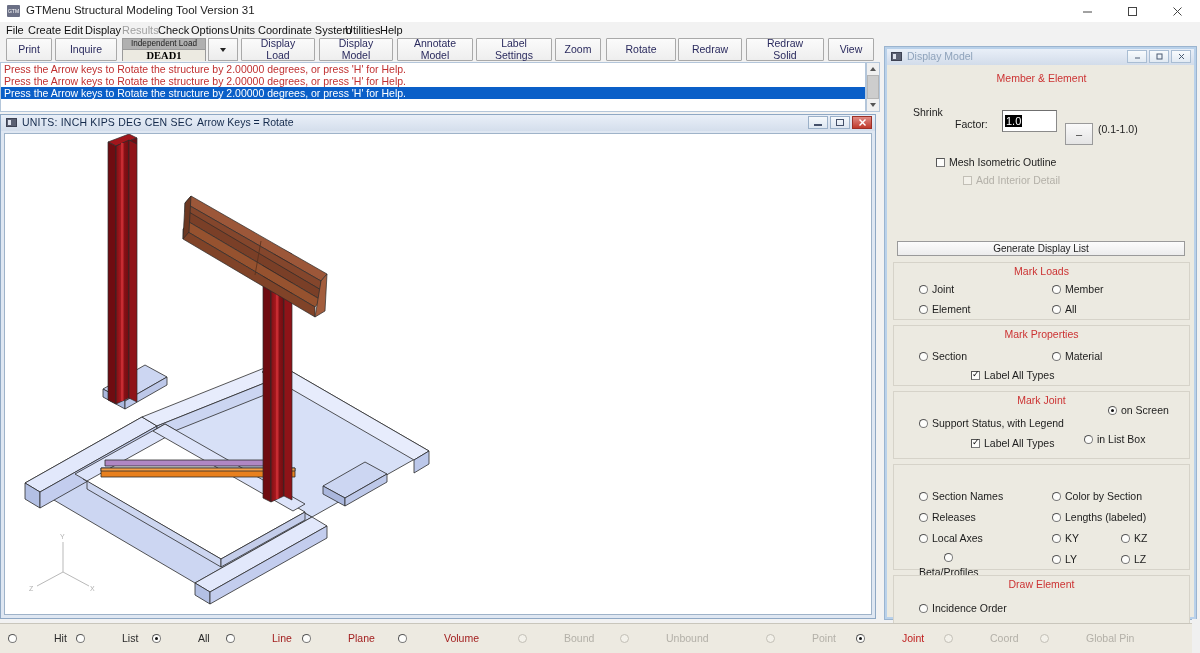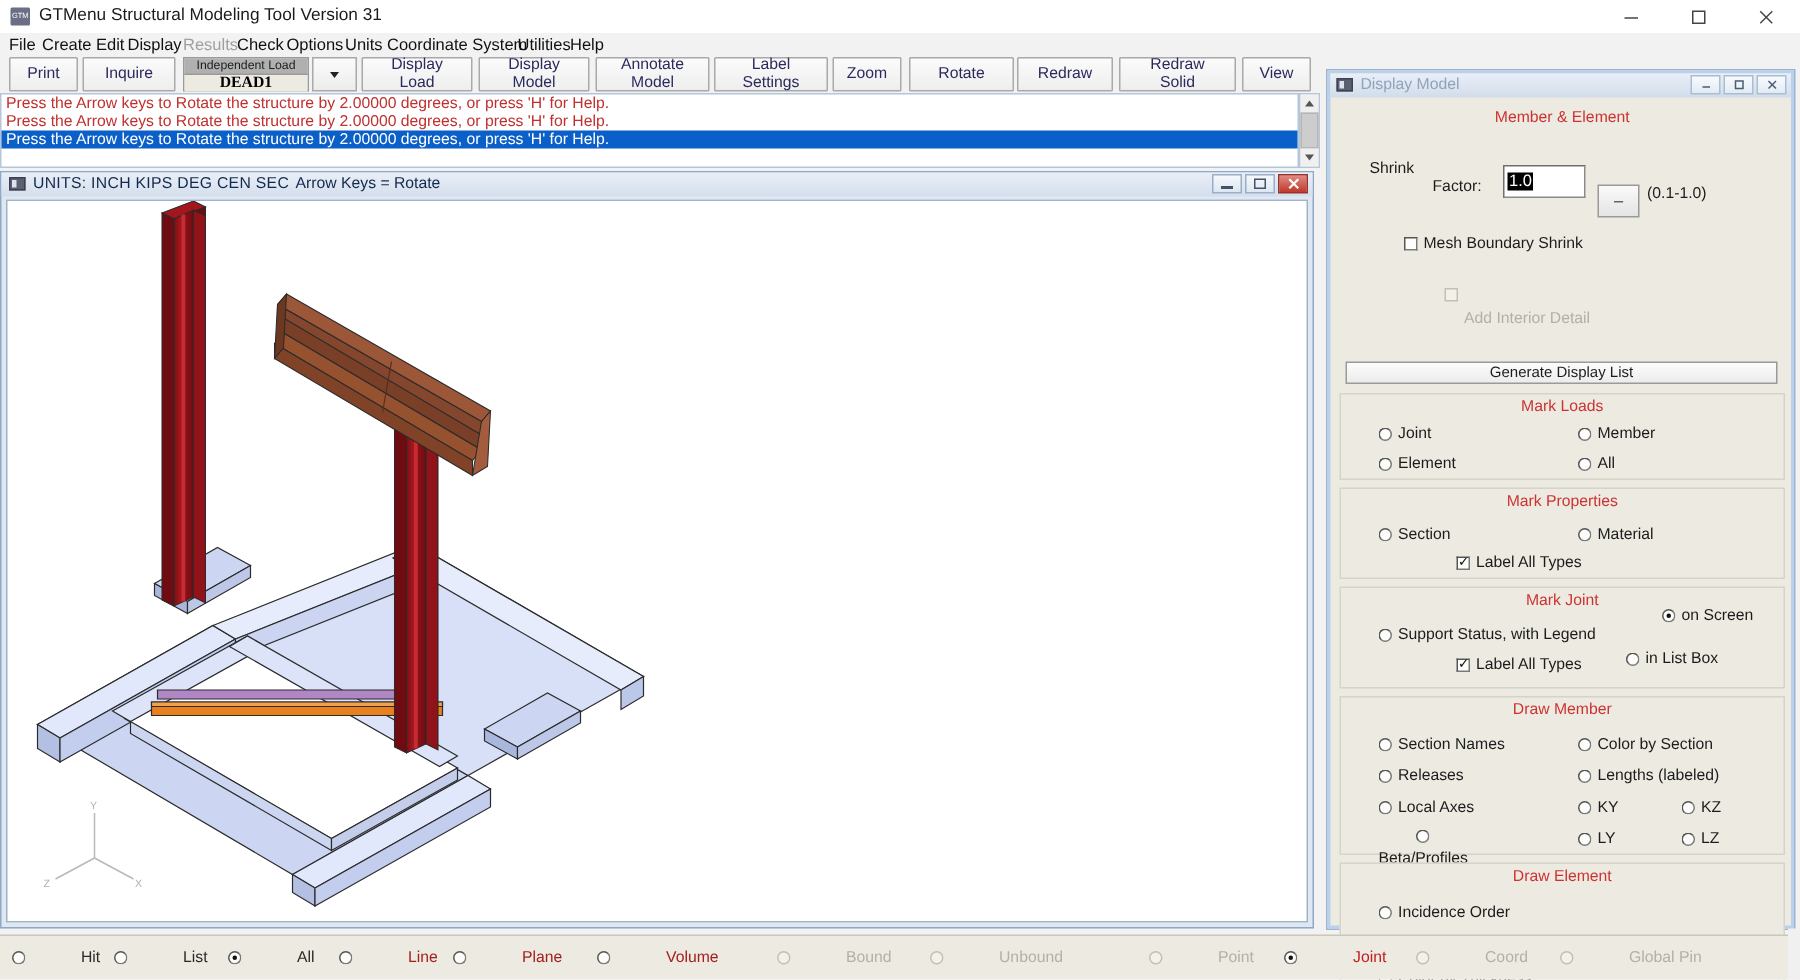--- a/index.html
+++ b/index.html
@@ -202,21 +202,21 @@
     position:absolute;left:4px;width:297px;box-sizing:border-box;
     background:#eceae1;border:1px solid #d6d3c9;
   }
   .sec-title{
     position:absolute;width:297px;left:4px;text-align:center;color:#cc3333;font-size:10.5px;
   }
   .opt{
     position:absolute;display:flex;align-items:center;gap:4px;font-size:10.5px;white-space:nowrap;cursor:default;
   }
   .opt .lab{color:#1c1c1c;}
-  .opt.dis .lab{color:#b3b0a8;margin-top:32px;}
+  .opt.dis .lab{color:#b3b0a8;}
   .lbl{position:absolute;font-size:10.5px;color:#1c1c1c;white-space:nowrap;}
   .txtin{
     position:absolute;background:#ffffff;border:1px solid #8a8a8a;
     border-top-color:#6f6f6f;border-left-color:#6f6f6f;box-sizing:border-box;
     font-size:11px;display:flex;align-items:center;padding-left:2px;
   }
   .txtin .selv{background:#000;color:#fff;font-family:"Liberation Sans",sans-serif;font-size:11px;padding:0 1px;}
   .spin{
     position:absolute;background:linear-gradient(#fafafa,#e4e4e4);
     border:1px solid #9a9a9a;box-sizing:border-box;
@@ -488,21 +488,21 @@
       <div class="txtin" style="left:113px;top:44px;width:55px;height:22px;">
         <span class="selv">1.0</span>
       </div>
       <div class="spin" style="left:176px;top:57px;width:28px;height:22px;">
         <span>–</span>
       </div>
       <div class="lbl" style="left:209px;top:57px;">(0.1-1.0)</div>
 
       <div class="opt" style="left:47px;top:90px;">
         <span class="chk"></span>
-        <span class="lab">Mesh Boundary Shrink</span>
+        <span class="lab">Mesh Isometric Outline</span>
       </div>
       <div class="opt dis" style="left:74px;top:108px;">
         <span class="chk dis"></span>
         <span class="lab">Add Interior Detail</span>
       </div>
 
       <div class="genbtn">
         <span>Generate Display List</span>
       </div>
 
@@ -553,21 +553,20 @@
       <div class="opt" style="left:195px;top:367px;">
         <span class="radio"></span>
         <span class="lab">in List Box</span>
       </div>
       <div class="opt" style="left:82px;top:371px;">
         <span class="chk on"></span>
         <span class="lab">Label All Types</span>
       </div>
 
       <div class="grp" style="top:398px;height:106px;"></div>
-      <div class="sec-title" style="top:401px;">Draw Member</div>
       <div class="opt" style="left:30px;top:424px;">
         <span class="radio"></span>
         <span class="lab">Section Names</span>
       </div>
       <div class="opt" style="left:163px;top:424px;">
         <span class="radio"></span>
         <span class="lab">Color by Section</span>
       </div>
       <div class="opt" style="left:30px;top:445px;">
         <span class="radio"></span>

